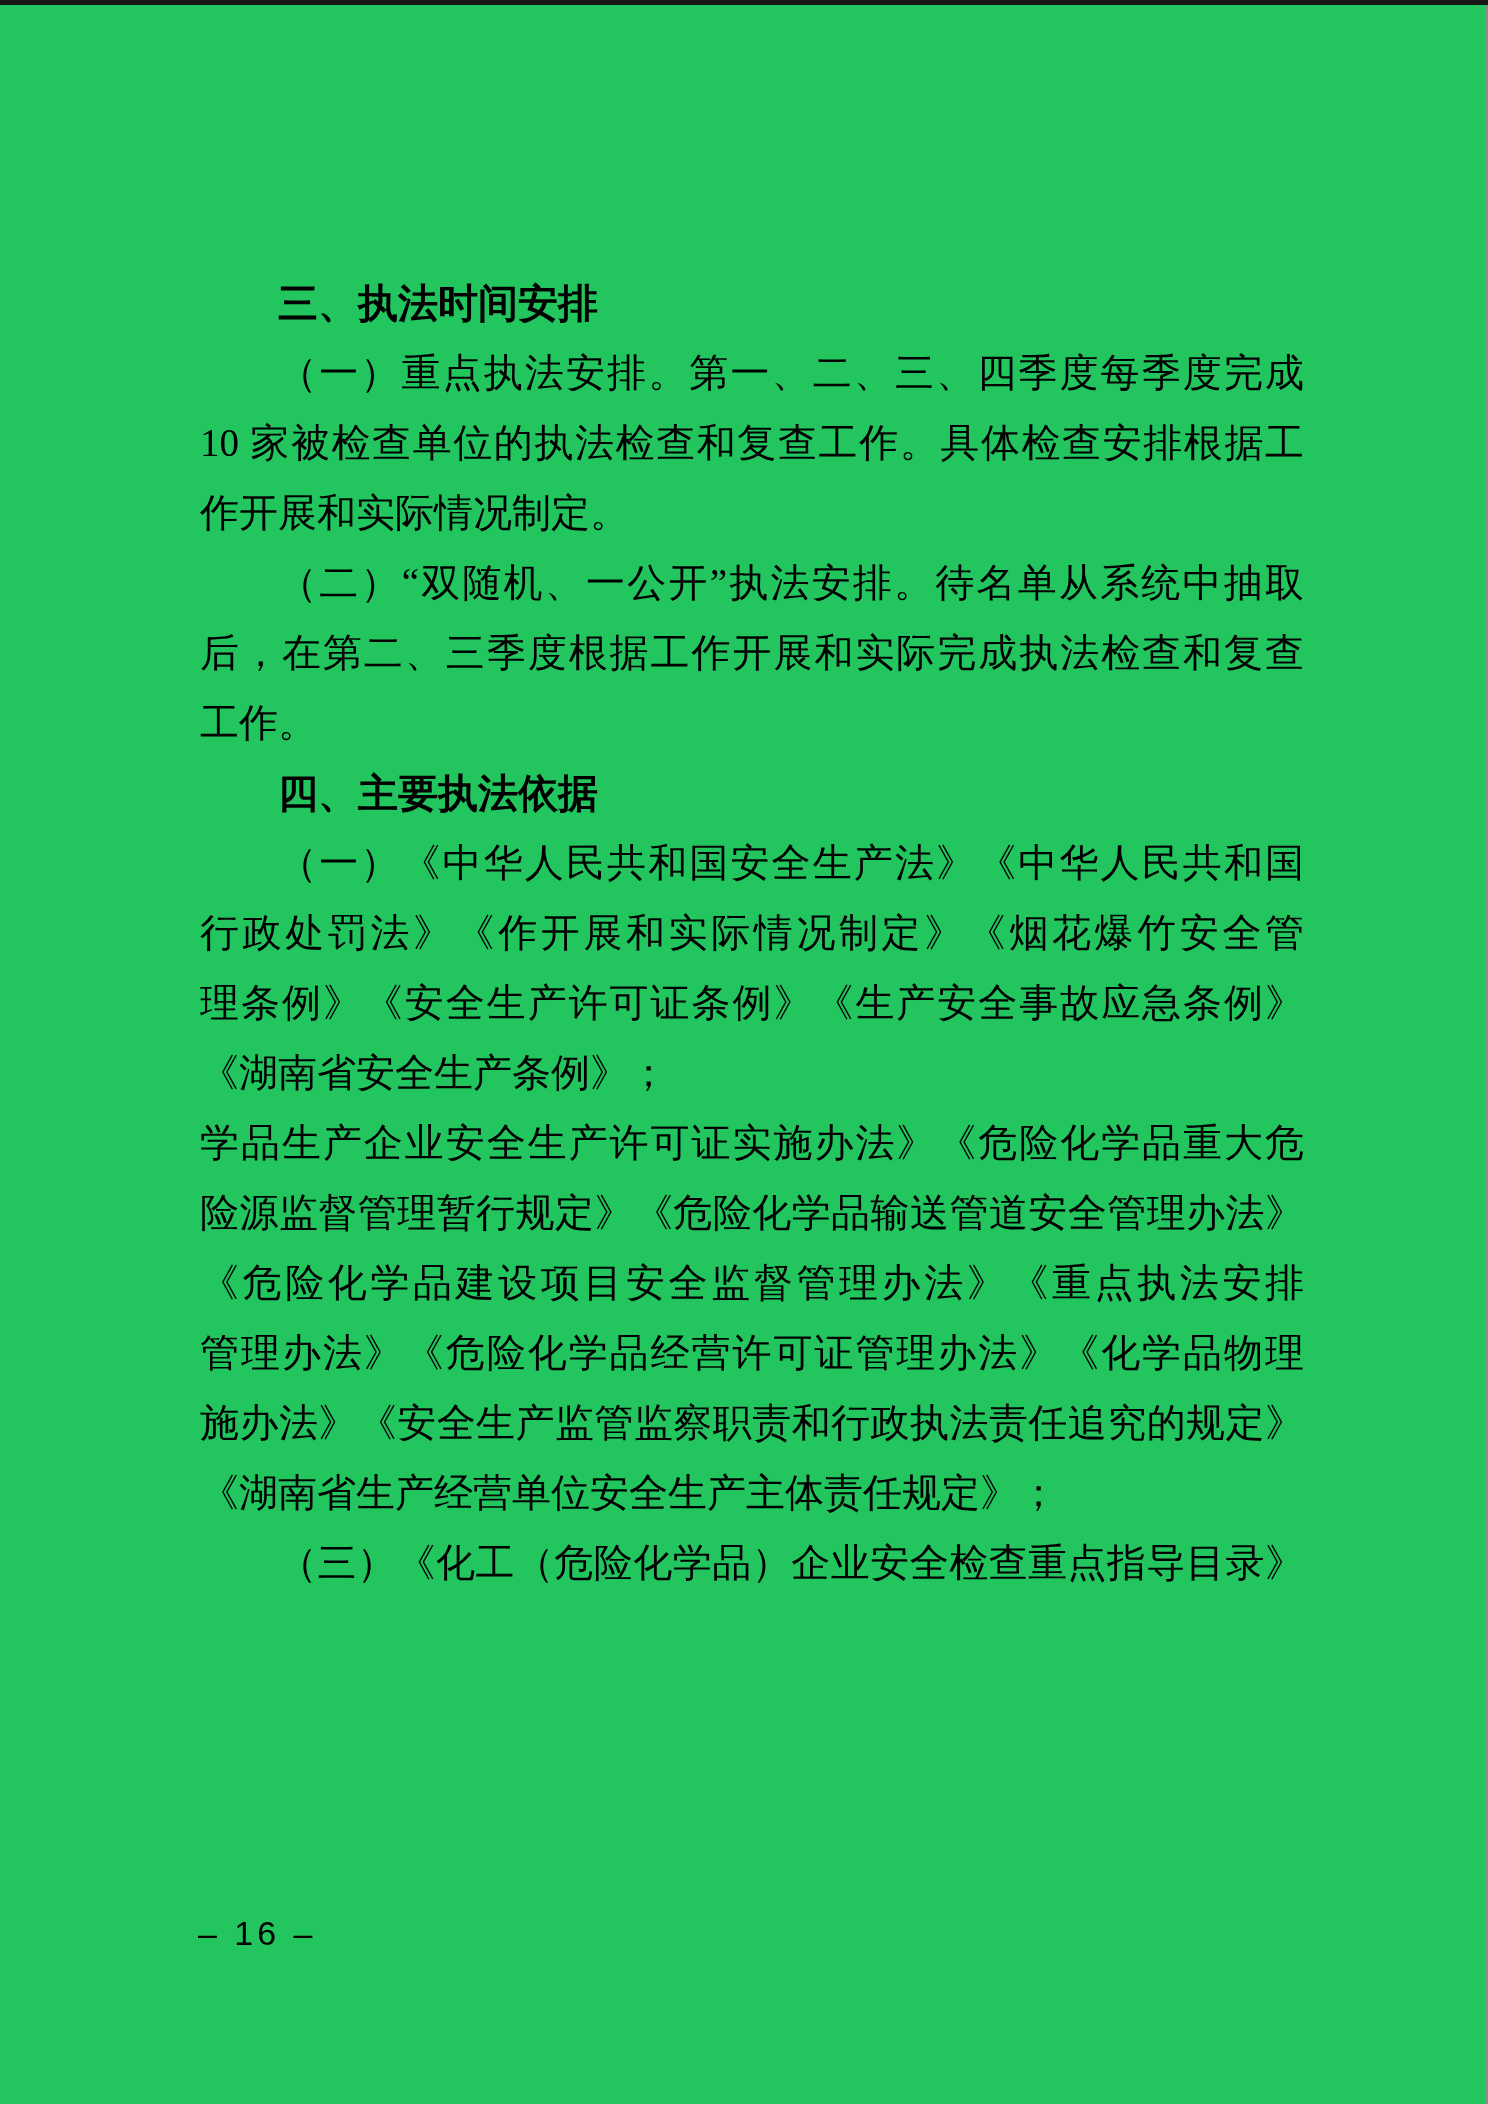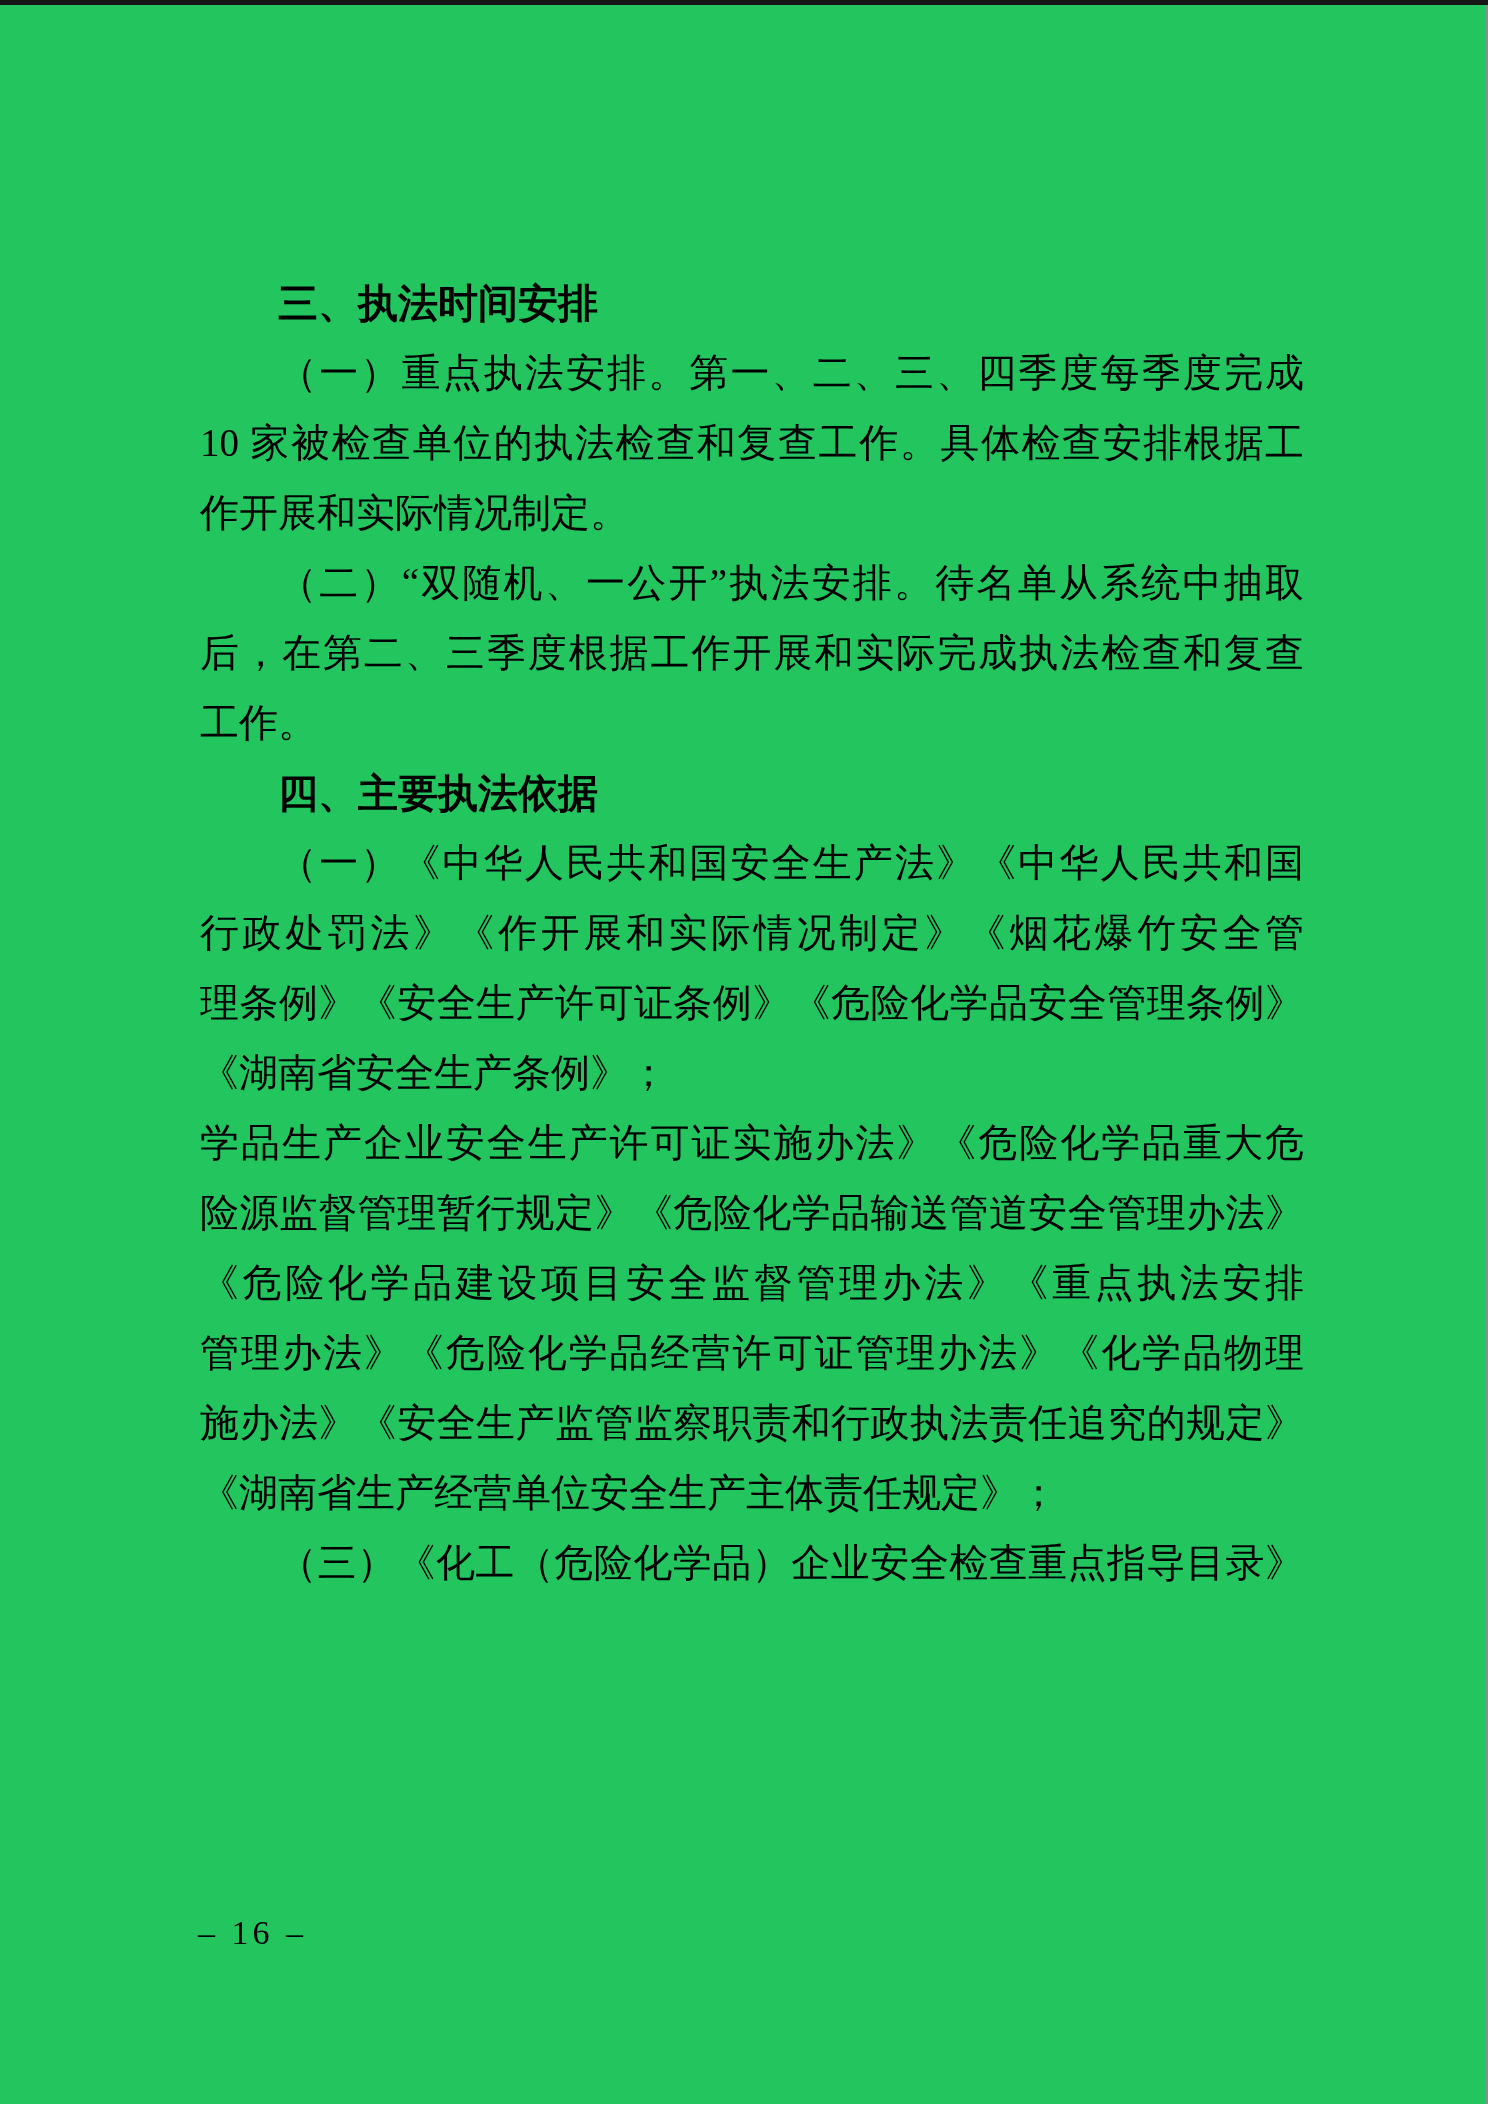--- a/index.html
+++ b/index.html
@@ -59,21 +59,21 @@
     text-align-last: left;
   }
   .page-number {
     position: absolute;
     left: 198px;
     top: 1908px;
     height: 50px;
     line-height: 50px;
     font-size: 34px;
     letter-spacing: 4px;
-    font-family: Liberation Serif, serif;
+    font-family: Liberation Sans, sans-serif;
     color: #000000;
   }
 </style>
 </head>
 <body>
 
 <div class="page">
   <div class="edge-top"></div>
   <div class="edge-right"></div>
 
@@ -81,21 +81,21 @@
     <div class="ln heading">三、执法时间安排</div>
     <div class="ln first">（一）重点执法安排。第一、二、三、四季度每季度完成</div>
     <div class="ln full">10 家被检查单位的执法检查和复查工作。具体检查安排根据工</div>
     <div class="ln last">作开展和实际情况制定。</div>
     <div class="ln first">（二）“双随机、一公开”执法安排。待名单从系统中抽取</div>
     <div class="ln full">后，在第二、三季度根据工作开展和实际完成执法检查和复查</div>
     <div class="ln last">工作。</div>
     <div class="ln heading">四、主要执法依据</div>
     <div class="ln first">（一）《中华人民共和国安全生产法》《中华人民共和国</div>
     <div class="ln full">行政处罚法》《作开展和实际情况制定》《烟花爆竹安全管</div>
-    <div class="ln full">理条例》《安全生产许可证条例》《危险化学品安全管理条例》</div>
+    <div class="ln full">理条例》《安全生产许可证条例》《生产安全事故应急条例》</div>
     <div class="ln last">《湖南省安全生产条例》；</div>
     <div class="ln full">学品生产企业安全生产许可证实施办法》《危险化学品重大危</div>
     <div class="ln full">险源监督管理暂行规定》《危险化学品输送管道安全管理办法》</div>
     <div class="ln full">《危险化学品建设项目安全监督管理办法》《重点执法安排</div>
     <div class="ln full">管理办法》《危险化学品经营许可证管理办法》《化学品物理</div>
     <div class="ln full">施办法》《安全生产监管监察职责和行政执法责任追究的规定》</div>
     <div class="ln last">《湖南省生产经营单位安全生产主体责任规定》；</div>
     <div class="ln first">（三）《化工（危险化学品）企业安全检查重点指导目录》</div>
   </div>
 

